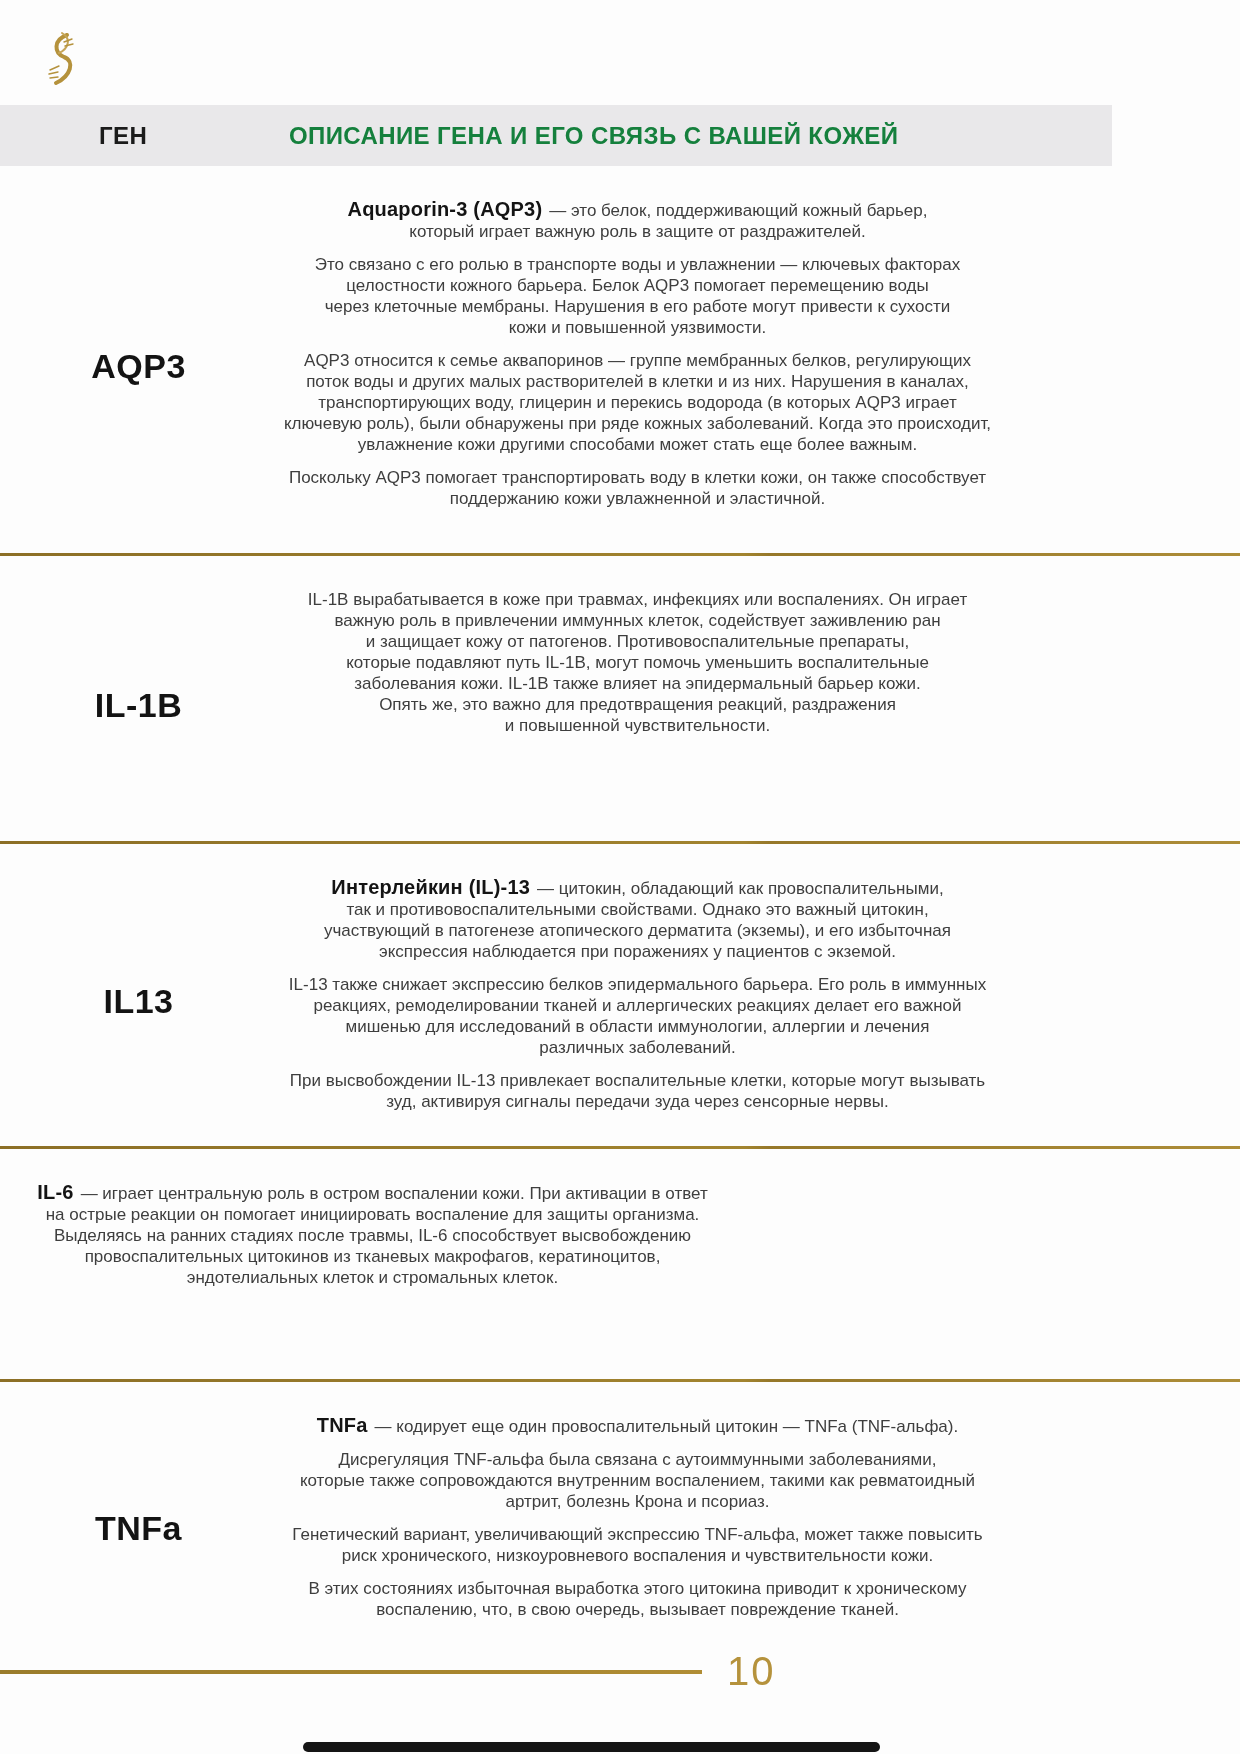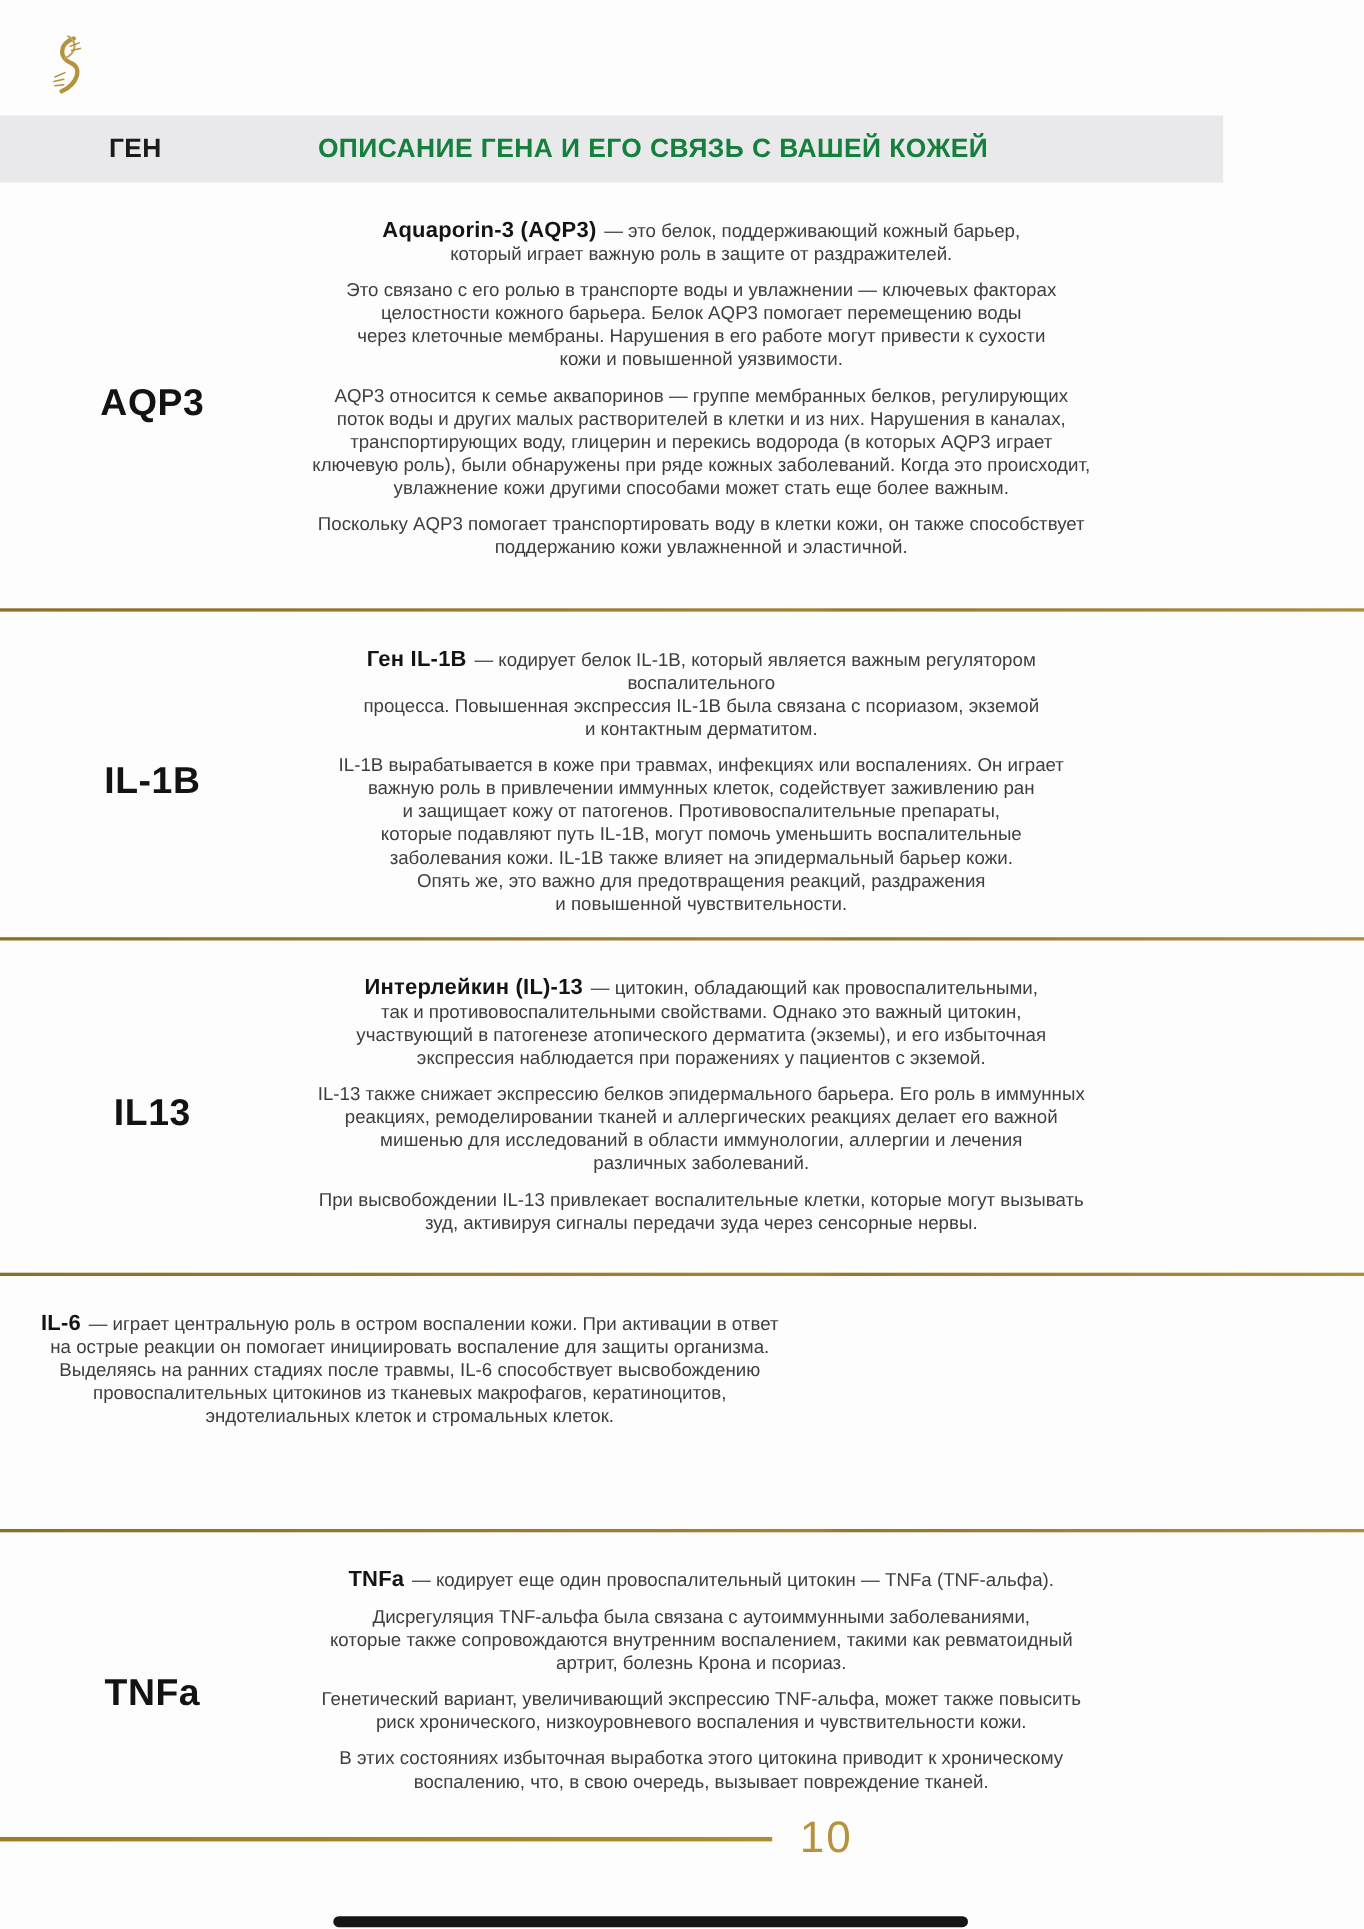--- a/index.html
+++ b/index.html
@@ -83,23 +83,20 @@
 увлажнение кожи другими способами может стать еще более важным.</span></p>
         <p><span>Поскольку AQP3 помогает транспортировать воду в клетки кожи, он также способствует
 поддержанию кожи увлажненной и эластичной.</span></p>
       </div>
     </section>
     <section class="gene-row" style="min-height: 288px;">
       <div class="gene-cell">
         <span class="gene-label">IL-1B</span>
       </div>
       <div class="desc-cell">
-        <p><b class="lead">Ген IL-1B</b><span>— кодирует белок IL-1B, который является важным регулятором воспалительного
-процесса. Повышенная экспрессия IL-1B была связана с псориазом, экземой
-и контактным дерматитом.</span></p>
         <p><span>IL-1B вырабатывается в коже при травмах, инфекциях или воспалениях. Он играет
 важную роль в привлечении иммунных клеток, содействует заживлению ран
 и защищает кожу от патогенов. Противовоспалительные препараты,
 которые подавляют путь IL-1B, могут помочь уменьшить воспалительные
 заболевания кожи. IL-1B также влияет на эпидермальный барьер кожи.
 Опять же, это важно для предотвращения реакций, раздражения
 и повышенной чувствительности.</span></p>
       </div>
     </section>
     <section class="gene-row" style="min-height: 305px;">

